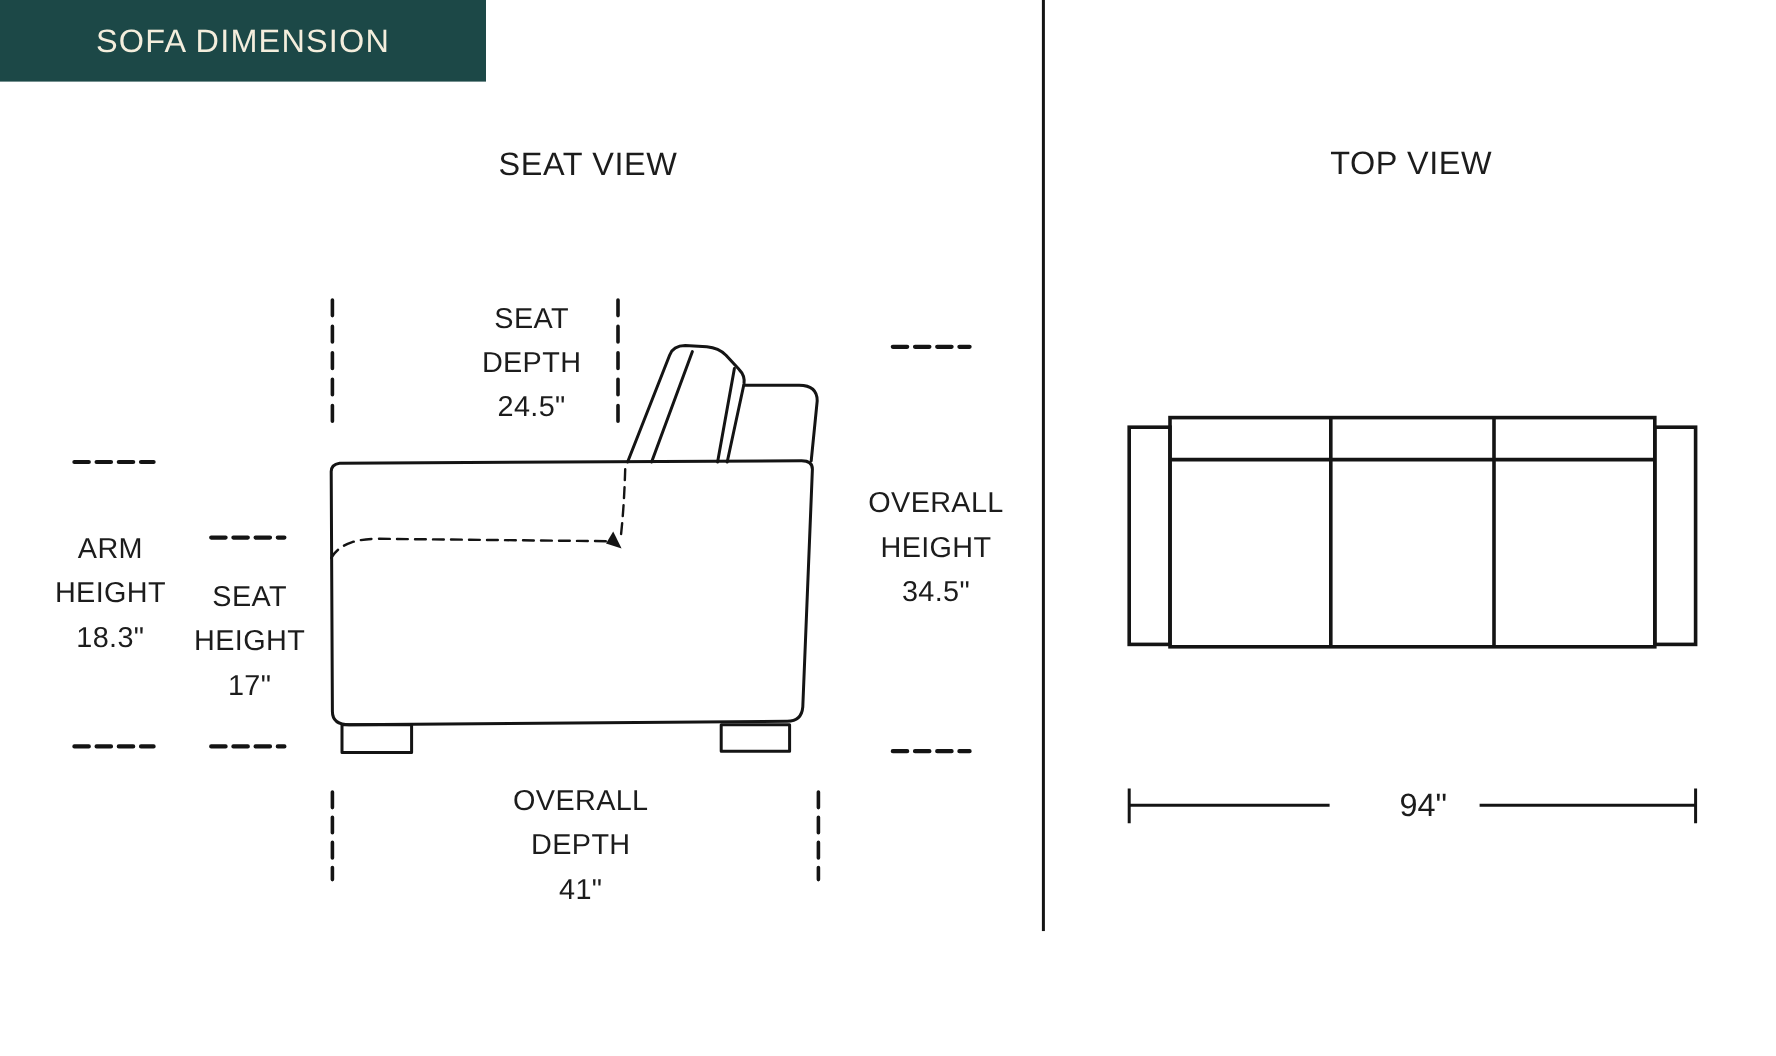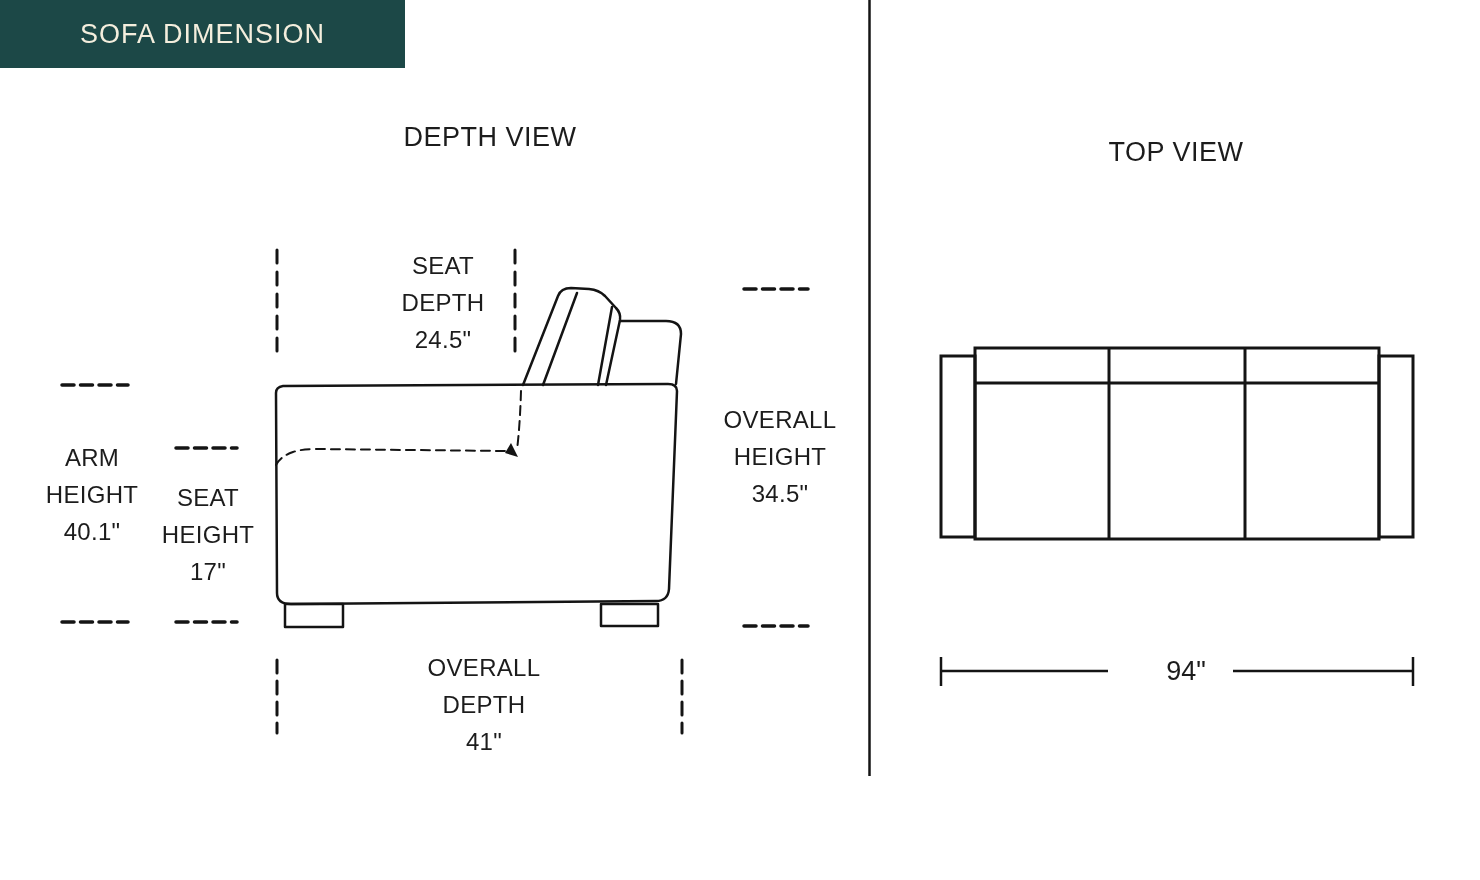--- a/index.html
+++ b/index.html
@@ -94,29 +94,29 @@
         <line x1="941" y1="671" x2="1108" y2="671"></line>
         <line x1="1233" y1="671" x2="1413" y2="671"></line>
       </g>
     </g>
   </svg>
 
   <div class="header-box">
     <span class="header-title">SOFA DIMENSION</span>
   </div>
 
-  <div class="view-title" style="left:490px; top:122px;">DEPTH VIEW</div>
-  <div class="view-title" style="left:1176px; top:137px;">TOP VIEW</div>
+  <div class="view-title" style="left:490px; top:122px;">SEAT VIEW</div>
+  <div class="view-title" style="left:1176px; top:121px;">TOP VIEW</div>
 
   <div class="dim-label" style="left:443px; top:247px;">SEAT
 DEPTH
 24.5"</div>
   <div class="dim-label" style="left:92px; top:439px;">ARM
 HEIGHT
-40.1"</div>
+18.3"</div>
   <div class="dim-label" style="left:208px; top:479px;">SEAT
 HEIGHT
 17"</div>
   <div class="dim-label" style="left:780px; top:401px;">OVERALL
 HEIGHT
 34.5"</div>
   <div class="dim-label" style="left:484px; top:649px;">OVERALL
 DEPTH
 41"</div>
 

